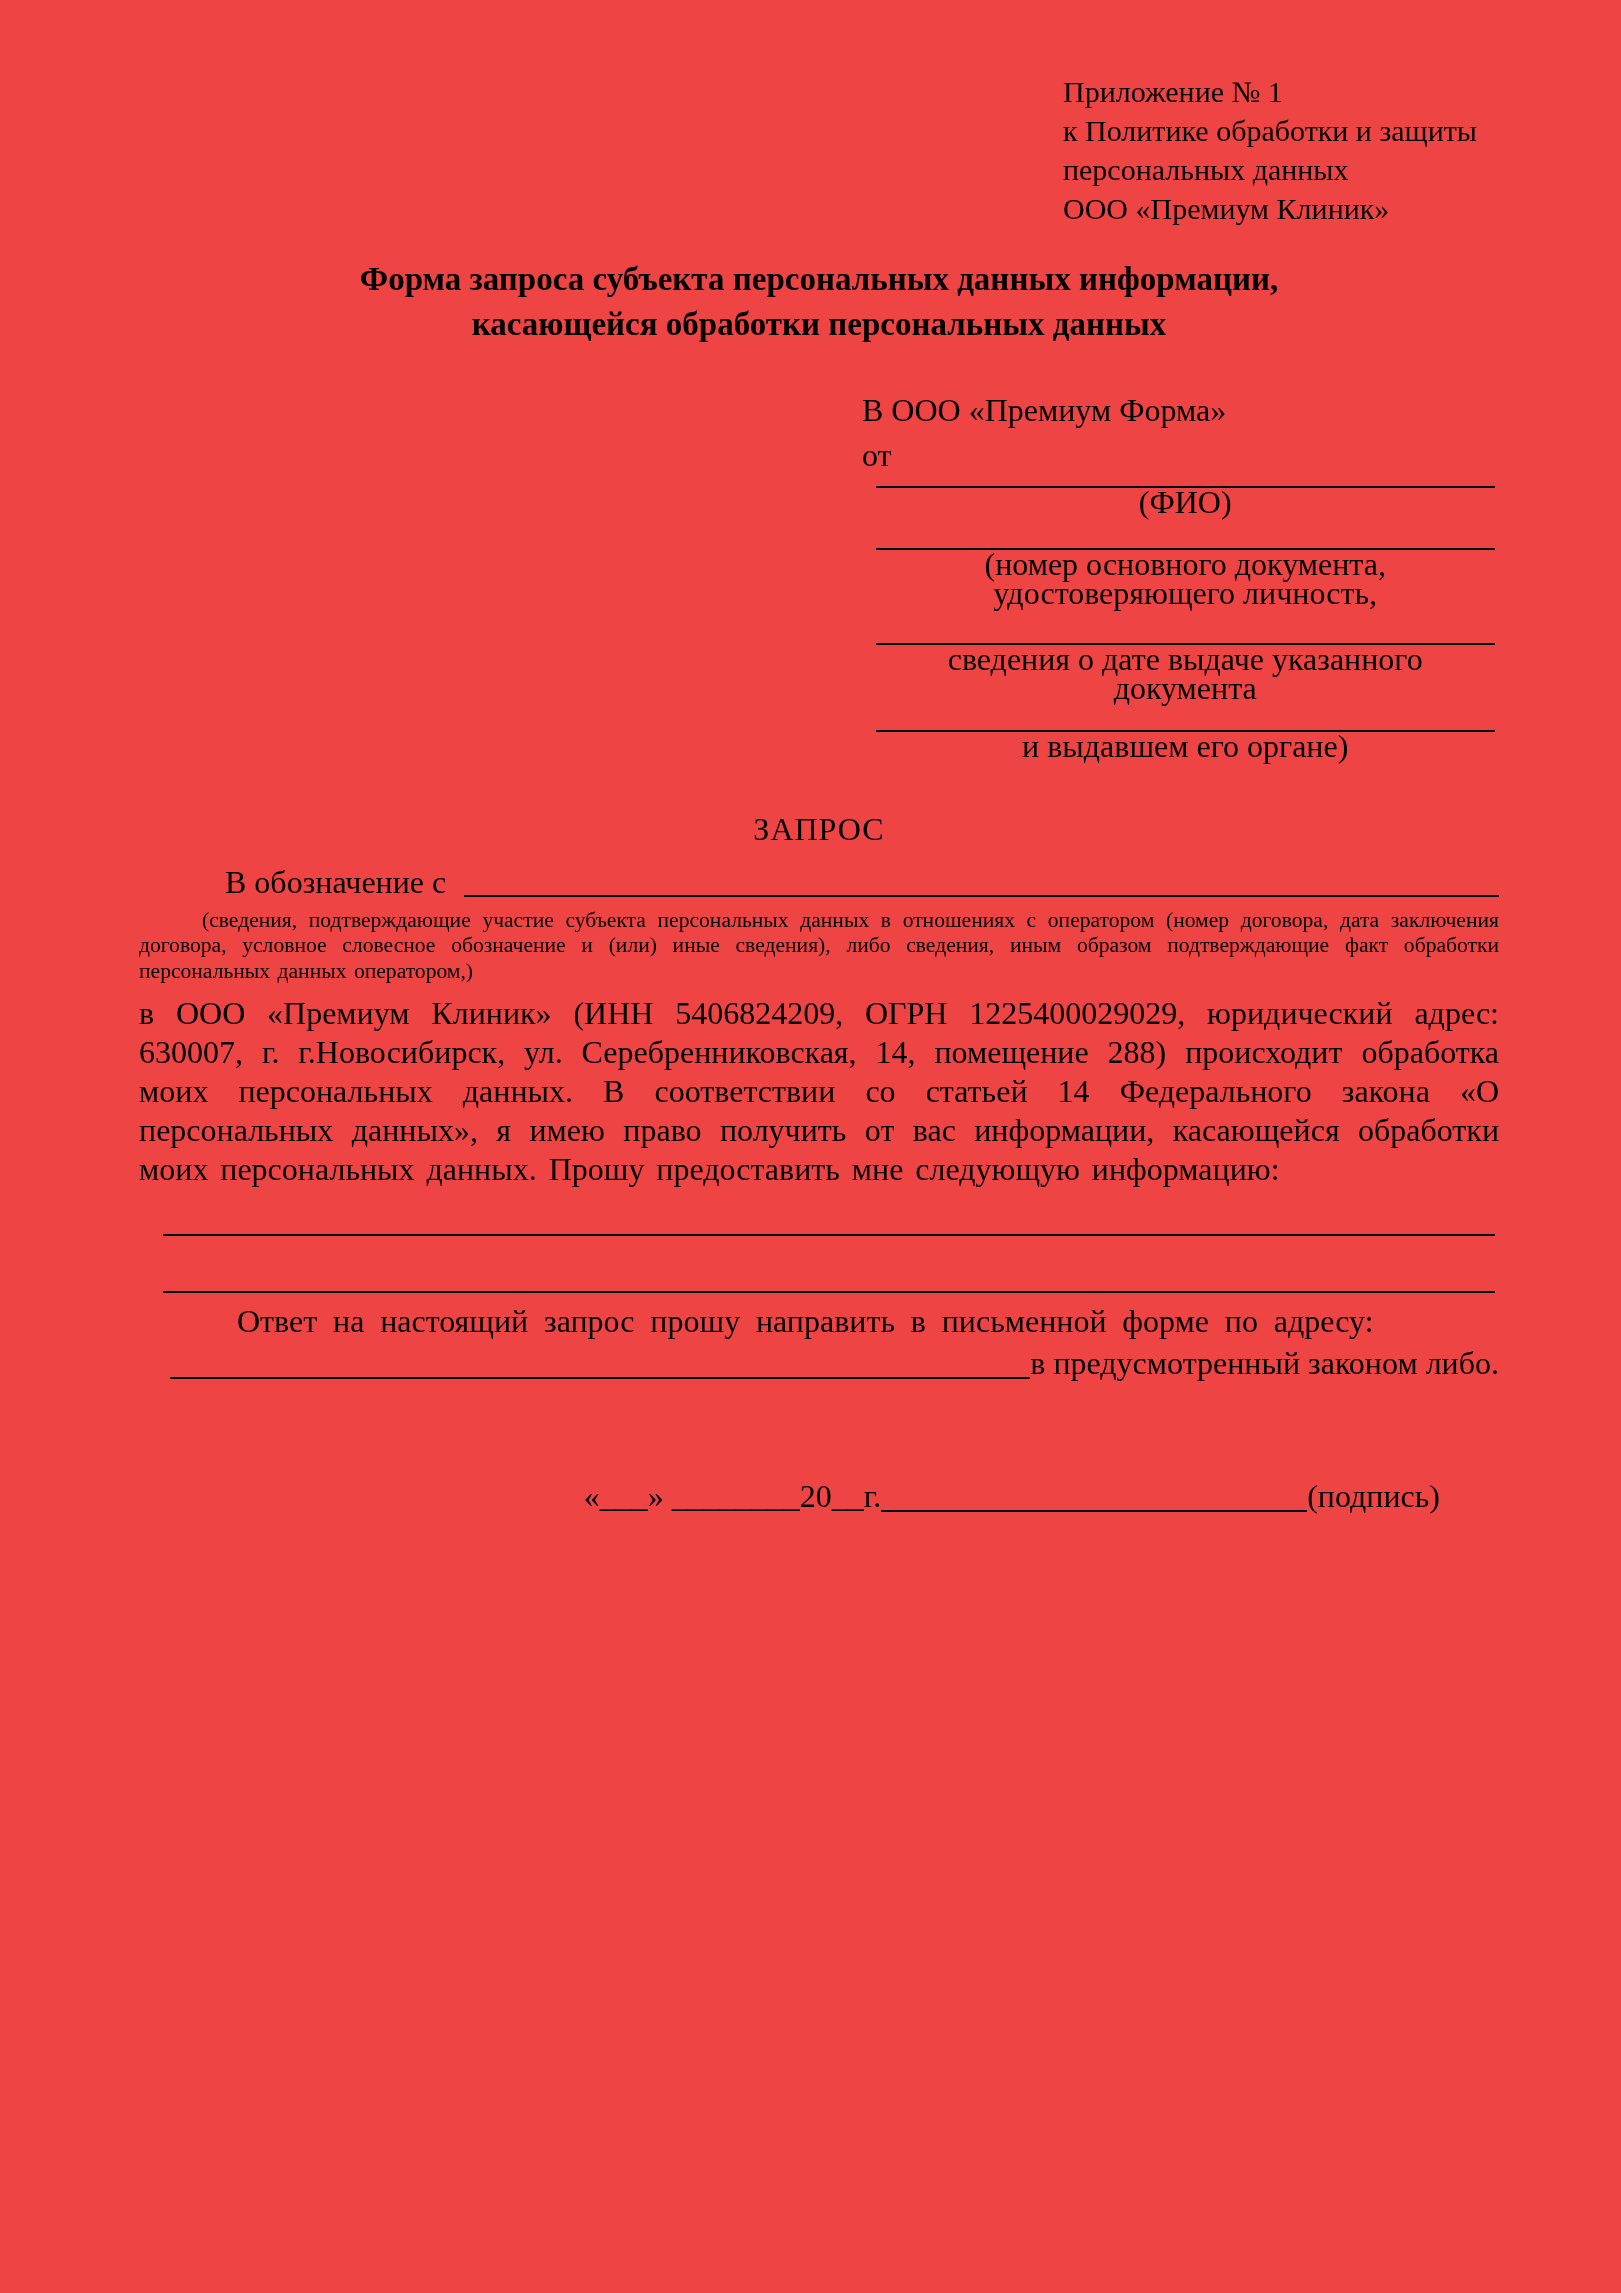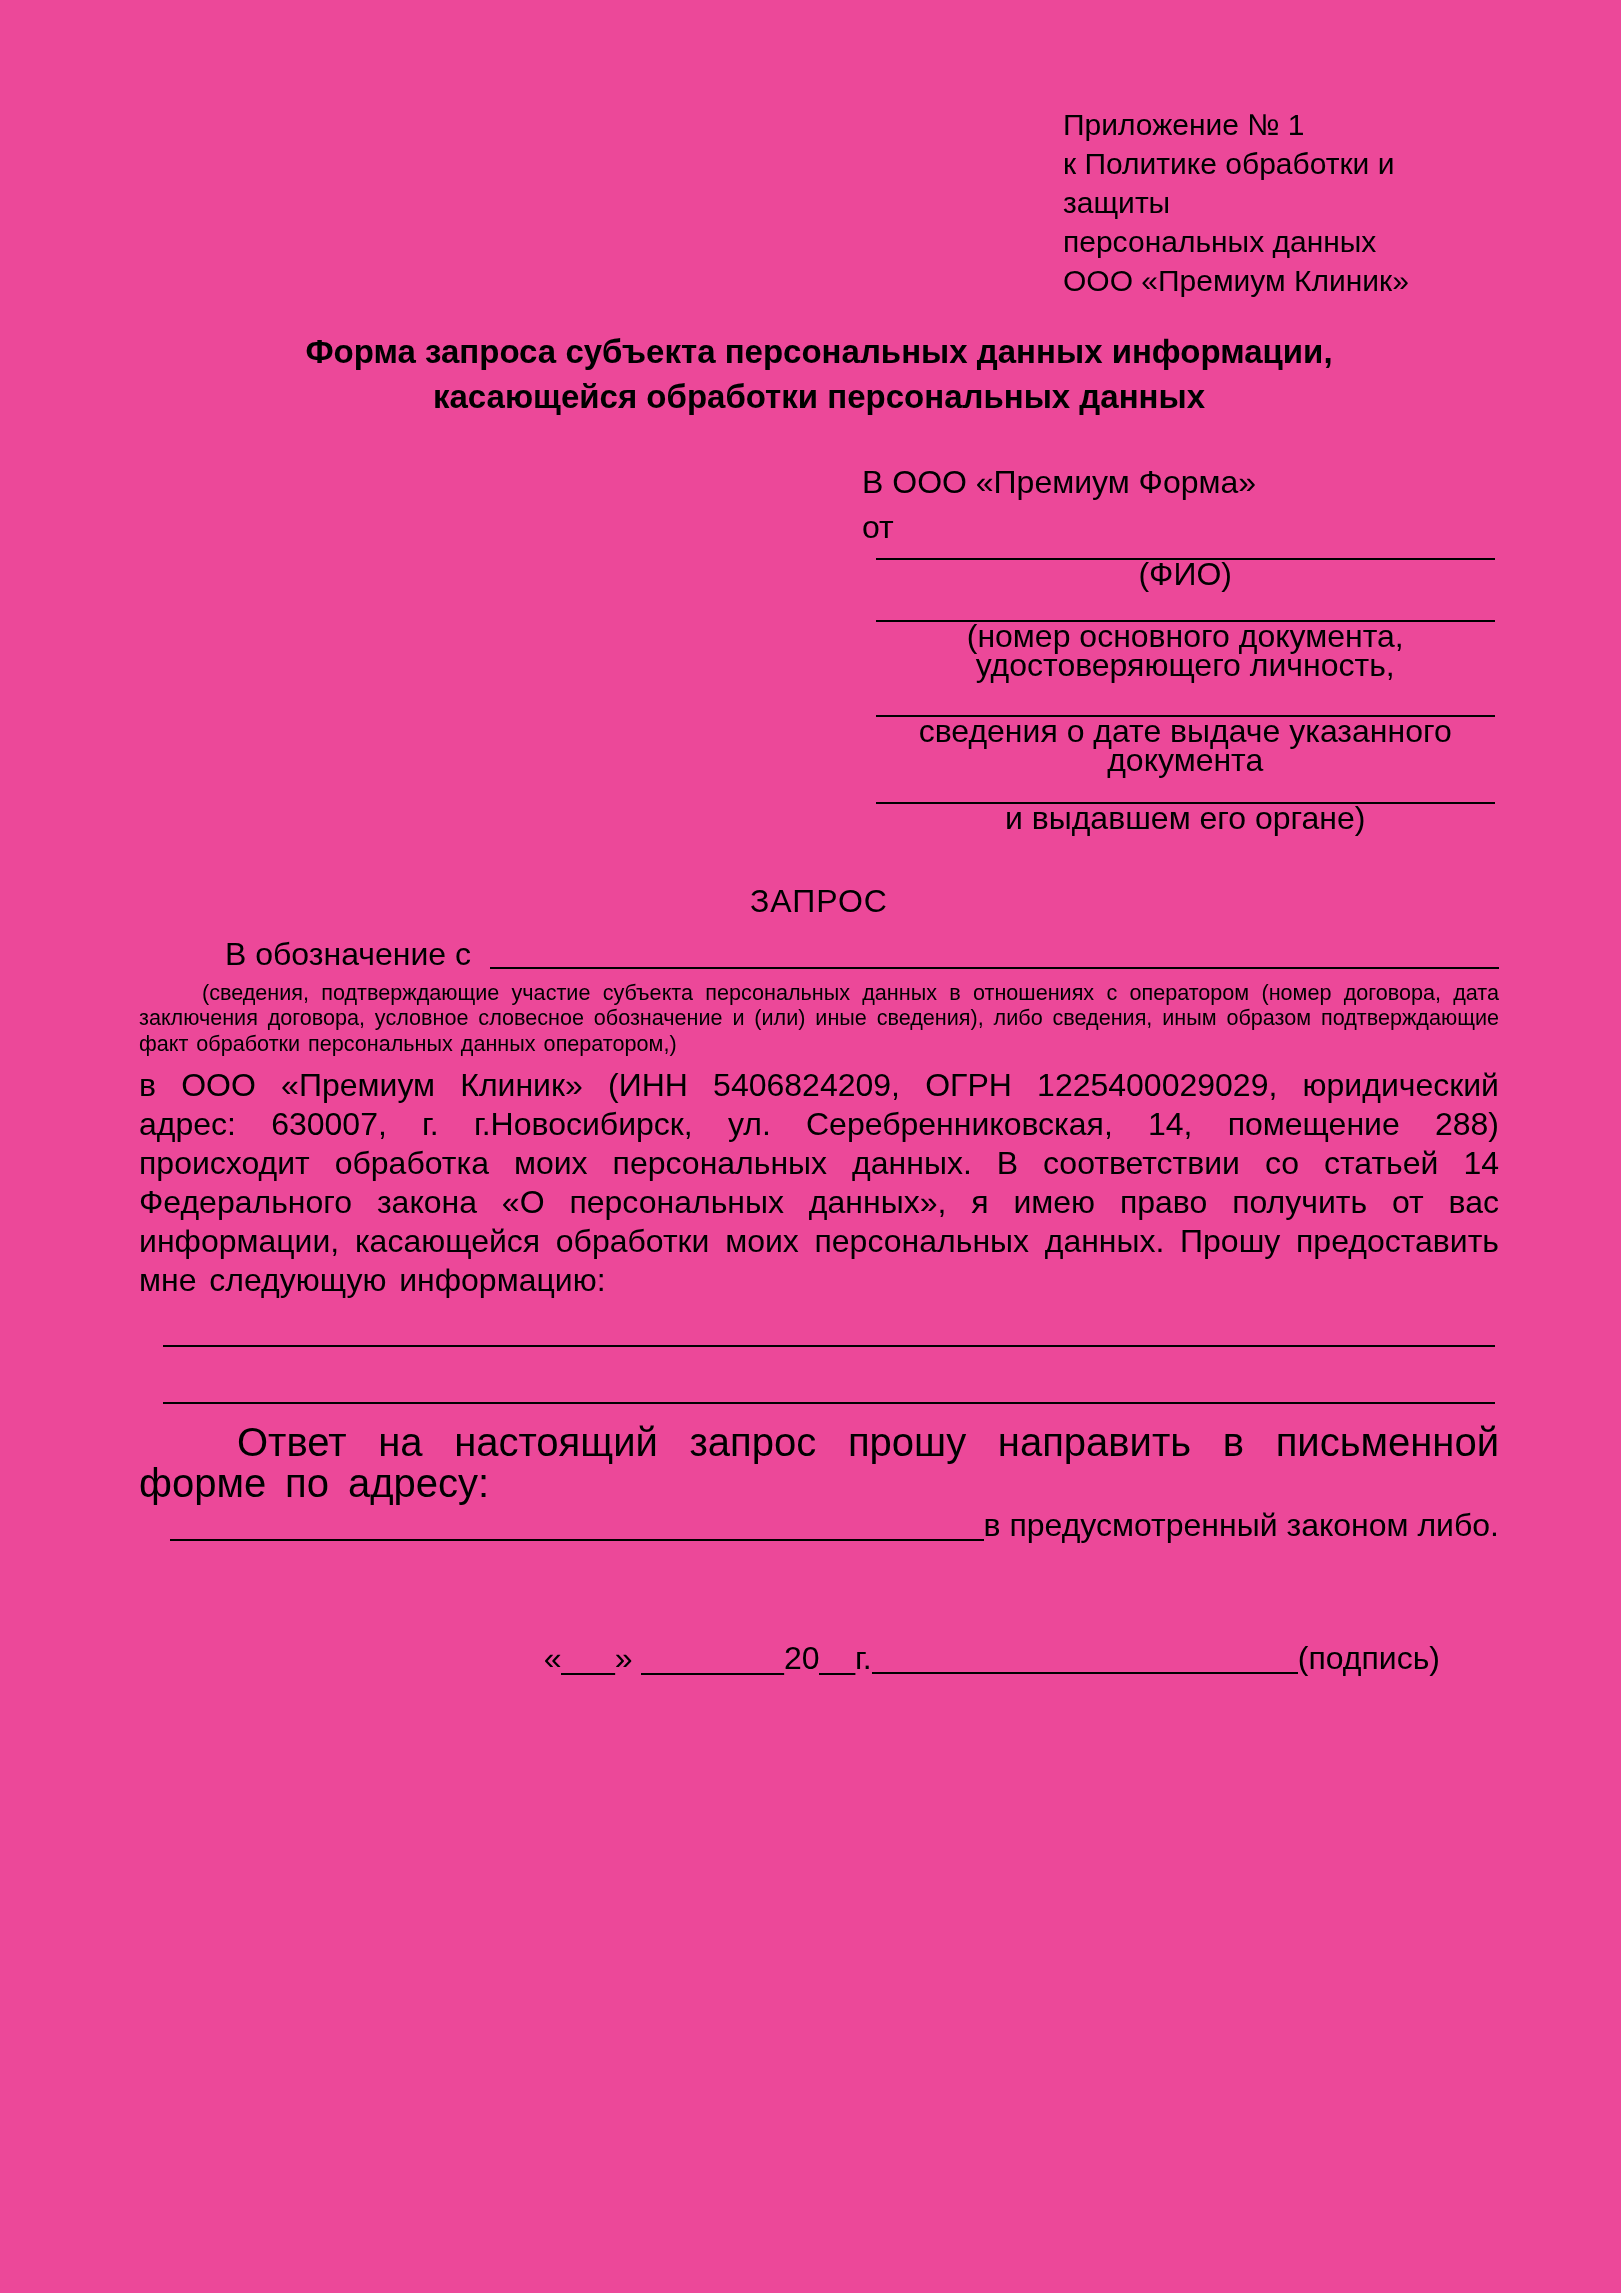--- a/index.html
+++ b/index.html
@@ -2,24 +2,24 @@
 <html><head>
 <meta charset="utf-8">
 <style>
   * { margin: 0; padding: 0; box-sizing: border-box; }
   html, body { background: #888; }
   .page {
     position: relative;
     width: 1621px;
     height: 2294px;
     margin: 0 auto;
-    background: #ec4899;
-    font-family: Liberation Sans, sans-serif;
+    background: #ef4444;
+    font-family: Liberation Serif, serif;
     color: #000;
-    padding: 105px 122px 0 139px;
+    padding: 72px 122px 0 139px;
     overflow: hidden;
   }
   
   .appendix {
     margin-left: 924px;
     width: 436px;
     font-size: 30px;
     line-height: 39px;
     text-align: left;
   }
@@ -96,22 +96,22 @@
   }
   .blankline {
     height: 0;
     border-bottom: 2.9px solid #000;
     margin-left: 23.5px;
     margin-right: 3.9px;
   }
   .bl1 { margin-top: 45px; }
   .bl2 { margin-top: 55px; }
   .reply {
-    margin-top: 18px;
-    font-size: 40px;
+    margin-top: 8px;
+    font-size: 32px;
     line-height: 41px;
     text-align: justify;
     text-indent: 98px;
     word-spacing: 7.8px;
   }
   .reply2 {
     display: flex;
     align-items: flex-end;
     font-size: 32px;
     line-height: 43px;

